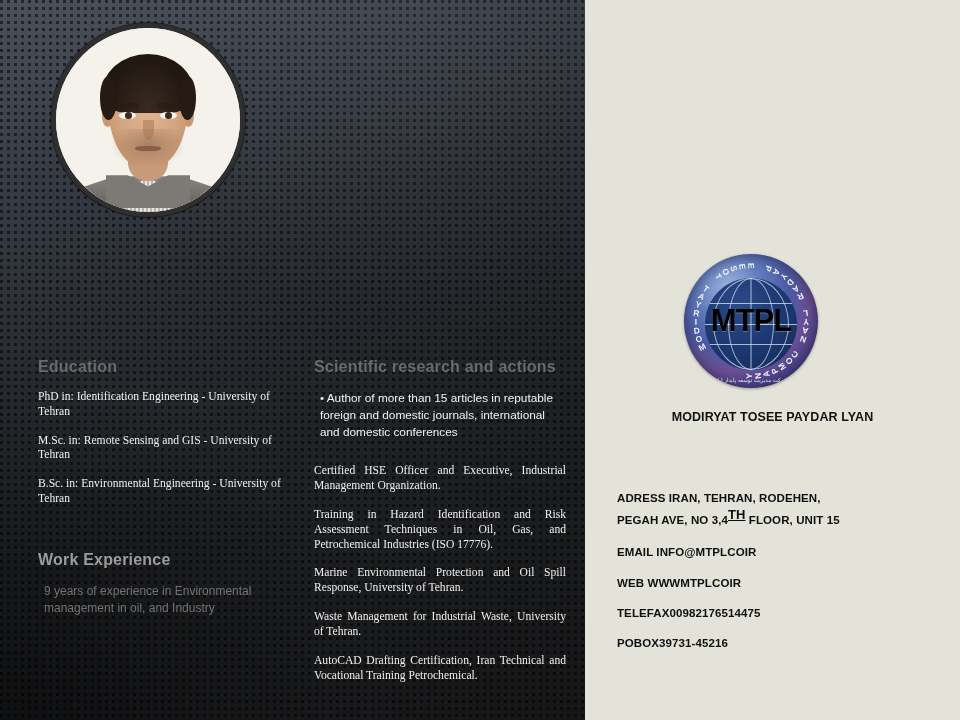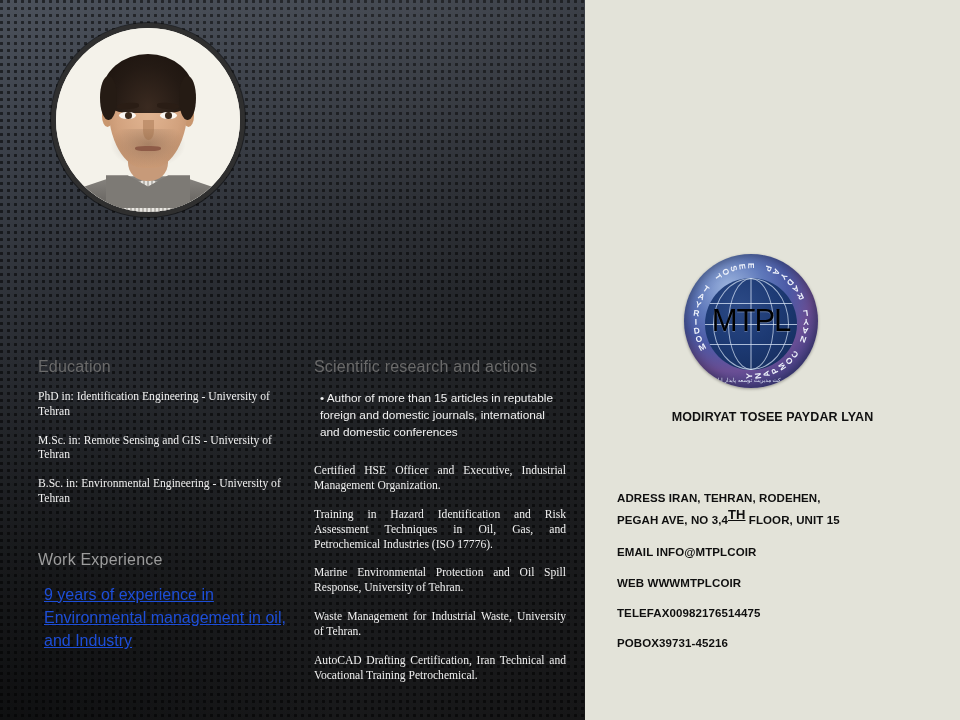--- a/index.html
+++ b/index.html
@@ -192,21 +192,21 @@
   .logo-globe .lat{
     position:absolute; left:0; width:100%; height:1px; background:rgba(220,232,250,.75);
   }
   .logo-globe .ell{
     position:absolute; left:50%; top:50%; transform:translate(-50%,-50%);
     border:1px solid rgba(220,232,250,.7); border-radius:50%;
   }
   .logo-text{
     position:absolute; left:50%; top:50%;
     transform:translate(-50%,-50%);
-    font-size:31px; font-weight:normal; color:#000;
+    font-size:31px; font-weight:bold; color:#000;
     font-family:"Liberation Sans", sans-serif;
     letter-spacing:-1px;
     text-shadow: 0 1px 0 rgba(255,255,255,.25);
     text-align: right;
   }
   .logo-sub-fa{
     position:absolute; bottom:5px; left:0; right:0;
     text-align:center; color:#dbe3f4; font-size:5.5px;
   }
 
@@ -228,44 +228,43 @@
   }
   .contact .line.addr{ margin-bottom:16px; }
   .contact sup{ font-size:13px; vertical-align:super;text-decoration:underline; }
 
   
   .col { position:absolute; }
   .col-left  { left:38px;  top:358px; width:250px; }
   .col-mid   { left:314px; top:358px; width:252px; }
 
   .sec-head{
-    font-size:16px; font-weight:normal;
+    font-size:16px; font-weight:bold;
     letter-spacing:.2px;
     margin-bottom:14px;
   }
   .sec-head.dim { color:#6a6a6a; }
   .sec-head.bright { color:#9c9c9c; }
 
   .serif-item{
     font-family:"Liberation Serif", serif;
     font-size:11.6px; color:#f0f0f0;
     line-height:1.28; margin-bottom:14px;
   }
   .serif-item.just{ text-align:justify;font-family:Liberation Serif, serif; }
 
   .sans-block{
     font-size:11.8px; color:#f2f2f2;
     line-height:1.42; margin-bottom:16px;
     padding-left:6px;
   }
 
   .work-item{
-    font-size:16px; color:#1d4ed8; line-height:1.45;
+    font-size:12px; color:#737373; line-height:1.45;
     padding-left:6px;
-    text-decoration:underline;
   }
 </style>
 </head>
 <body>
 
 <div id="slide">
 
   <div class="dark-panel"></div>
 
   <div class="light-panel"></div>

